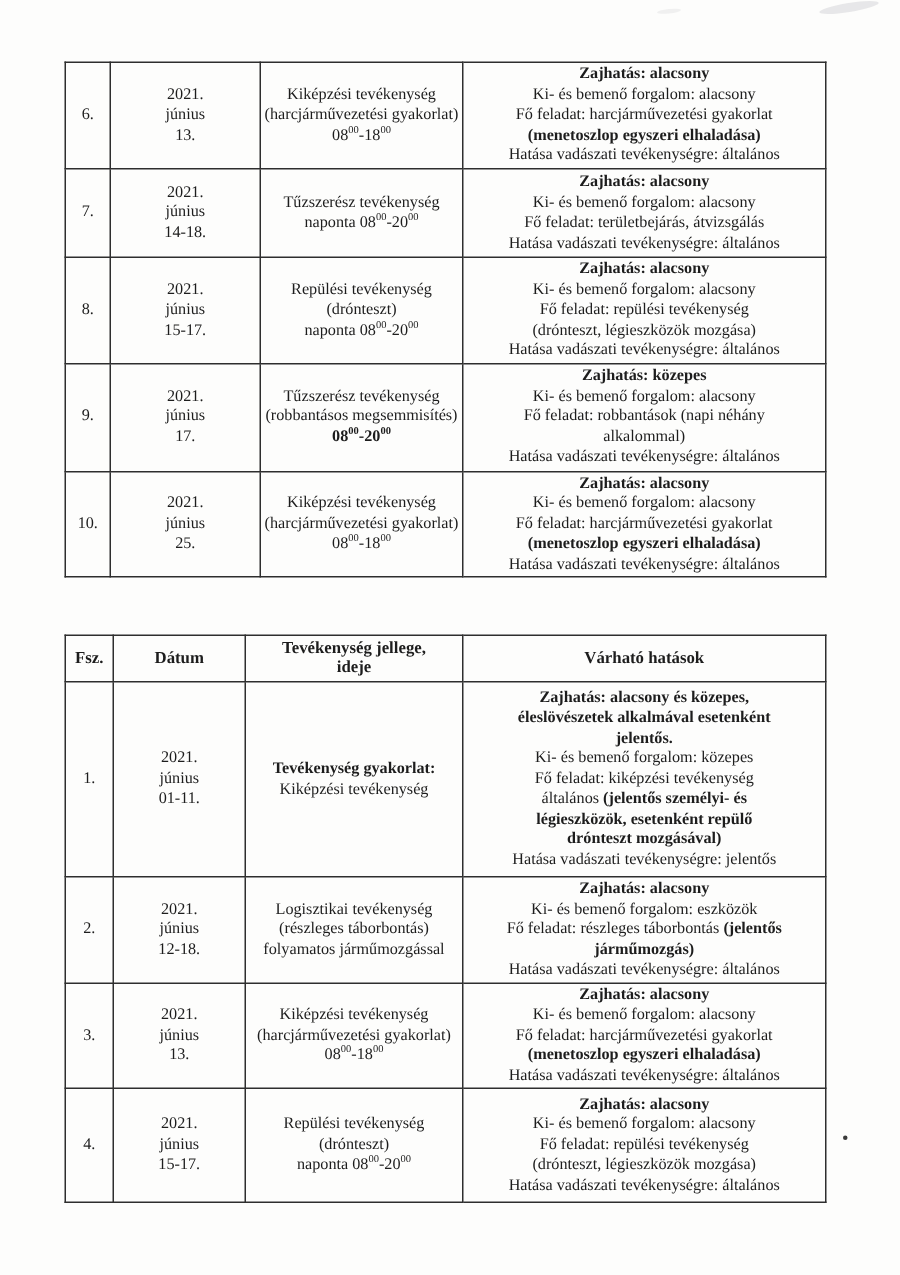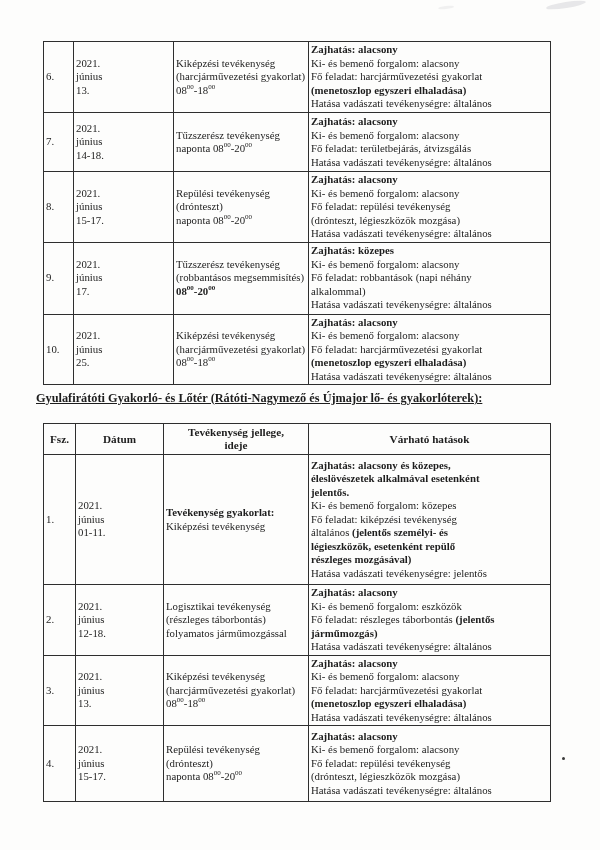--- a/index.html
+++ b/index.html
@@ -10,20 +10,21 @@
   }
   table.sched{
     position:absolute;border-collapse:collapse;table-layout:fixed;width:507px;
   }
   .t1{left:43px;top:41px;}
   .t2{left:43px;top:423px;}
   table.sched td, table.sched th{
     border:1.4px solid #2e2e2e;
     padding:1px 2px;
     vertical-align:middle;
+    text-align:center;
     font-size:10.8px;
     overflow:hidden;
     margin-left:15px;
   }
   table.sched th{
     font-size:11.2px;font-weight:bold;line-height:13px;white-space:pre-line;
     height:28px;
   }
   .line{line-height:13.5px;white-space:nowrap;}
   .b{font-weight:bold;}
@@ -168,21 +169,20 @@
             <div class="line"><span class="b">Zajhatás: alacsony</span></div>
             <div class="line"><span>Ki- és bemenő forgalom: alacsony</span></div>
             <div class="line"><span>Fő feladat: harcjárművezetési gyakorlat</span></div>
             <div class="line"><span class="b">(menetoszlop egyszeri elhaladása)</span></div>
             <div class="line"><span>Hatása vadászati tevékenységre: általános</span></div>
           </td>
         </tr>
       </tbody>
   </table>
 
-  <div class="heading">Gyulafirátóti Gyakorló- és Lőtér (Rátóti-Nagymező és Újmajor lő- és gyakorlóterek):</div>
 
   <table class="sched t2">
     <colgroup>
       <col style="width:32px">
         <col style="width:88px">
         <col style="width:145px">
         <col style="width:242px">
     </colgroup>
     <thead>
       <tr>
@@ -208,21 +208,21 @@
             <div class="line"><span>Kiképzési tevékenység</span></div>
           </td>
           <td>
             <div class="line"><span class="b">Zajhatás: alacsony és közepes,</span></div>
             <div class="line"><span class="b">éleslövészetek alkalmával esetenként</span></div>
             <div class="line"><span class="b">jelentős.</span></div>
             <div class="line"><span>Ki- és bemenő forgalom: közepes</span></div>
             <div class="line"><span>Fő feladat: kiképzési tevékenység</span></div>
             <div class="line"><span>általános </span><span class="b">(jelentős személyi- és</span></div>
             <div class="line"><span class="b">légieszközök, esetenként repülő</span></div>
-            <div class="line"><span class="b">részleges mozgásával)</span></div>
+            <div class="line"><span class="b">drónteszt mozgásával)</span></div>
             <div class="line"><span>Hatása vadászati tevékenységre: jelentős</span></div>
           </td>
         </tr>
         <tr>
           <td>
             <div class="line"><span>2.</span></div>
           </td>
           <td>
             <div class="line"><span>2021.</span></div>
             <div class="line"><span>június</span></div>

